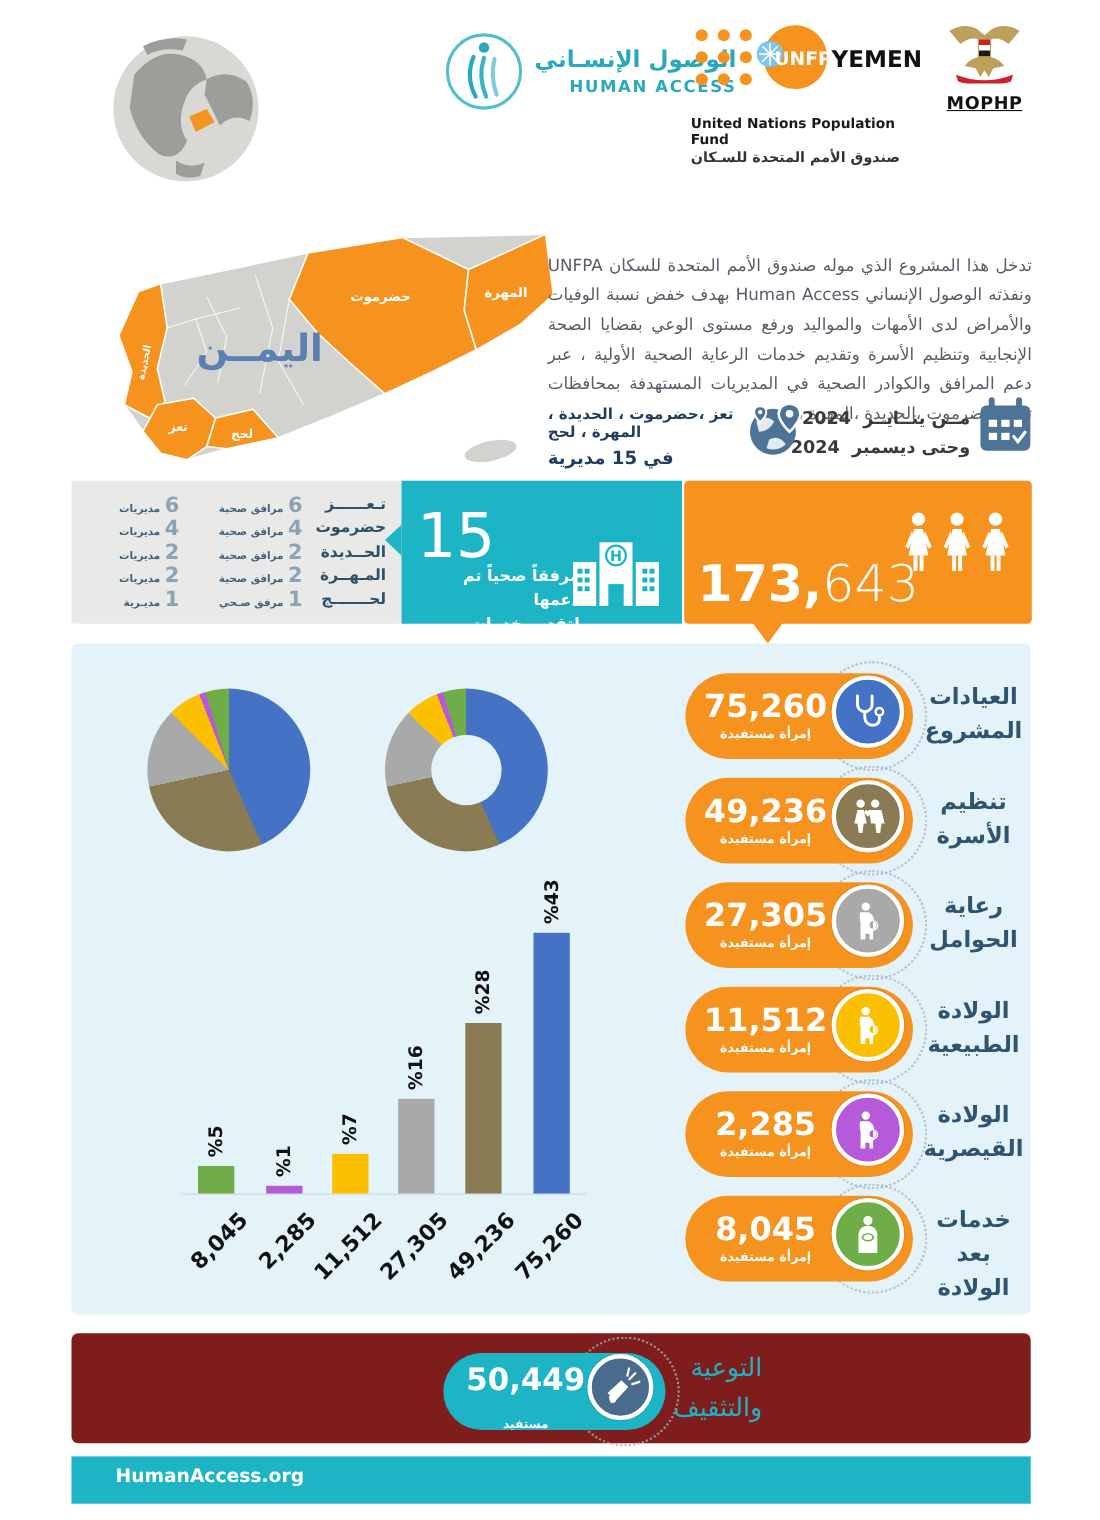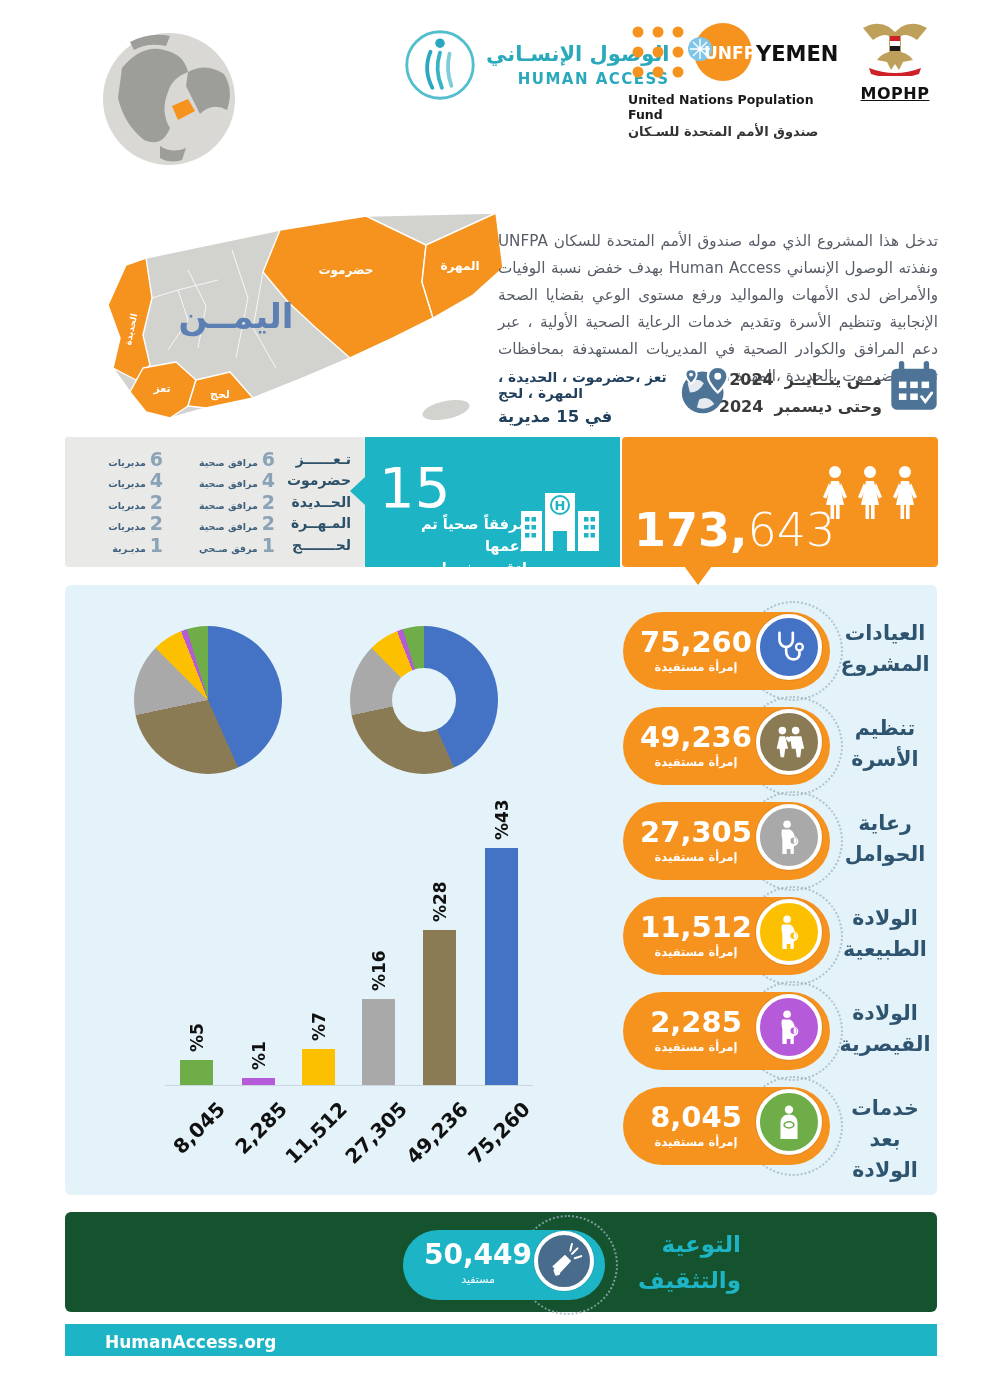--- a/index.html
+++ b/index.html
@@ -11,21 +11,21 @@
   .banner { position:absolute; left:0; top:126px; width:1000px; height:86px; background:#1db4c6; z-index:1; direction:rtl; padding:10px 62px 0 0; color:#fff; text-align:right; }
   .banner .kicker { font-size:14px; font-weight:600; letter-spacing:.2px; }
   .banner .title { font-size:29px; font-weight:800; margin-top:3px; }
 
   .logo-ha { position:absolute; left:402px; top:26px; display:flex; align-items:center; gap:8px; }
   .logo-ha .txt { text-align:right; direction:rtl; }
   .logo-ha .ar { color:#2aa9bd; font-size:21px; font-weight:800; }
   .logo-ha .en { color:#2aa9bd; font-size:15px; font-weight:700; letter-spacing:1.5px; margin-top:4px; direction:ltr; }
 
   .logo-unfpa { position:absolute; left:628px; top:22px; width:212px; }
-  .logo-unfpa .l1 { font-size:12.5px; font-weight:700; color:#1a1a1a; margin-top:2px; }
+  .logo-unfpa .l1 { font-size:12.5px; font-weight:700; color:#1a1a1a; margin-top:14px; }
   .logo-unfpa .l2 { font-size:13px; font-weight:700; color:#333; direction:rtl; text-align:left; margin-top:2px; }
 
   .logo-mophp { position:absolute; left:845px; top:18px; width:100px; text-align:center; }
   .logo-mophp .nm { font-size:16px; font-weight:800; color:#111; margin-top:4px; letter-spacing:.5px;text-decoration:underline; }
 
   
   .map-wrap { position:absolute; left:48px; top:210px; }
   .intro { position:absolute; left:498px; top:228px; width:440px; direction:rtl; text-align:justify; font-size:15.2px; line-height:27px; color:#575c66; }
 
   .calendar-ico { position:absolute; left:888px; top:360px; }
@@ -73,30 +73,30 @@
   .badge { position:absolute; left:0; top:0; width:872px; }
   .badge .dotted { position:absolute; width:100px; height:100px; border-radius:50%; border:2px dotted #9fb3bf; opacity:.75; }
   .badge .pill { position:absolute; left:558px; width:207px; height:78px; background:#f6921e; border-radius:39px; }
   .badge .val { position:absolute; left:558px; width:146px; text-align:center; color:#fff; }
   .badge .v1 { font-size:29px; font-weight:700; direction:ltr; }
   .badge .v2 { font-size:11.5px; font-weight:700; margin-top:1px; }
   .badge .circ { position:absolute; left:691px; width:66px; height:66px; border-radius:50%; border:4px solid #fff; box-shadow:0 0 0 1px rgba(0,0,0,.07); display:flex; align-items:center; justify-content:center; }
   .badge .lbl { position:absolute; left:770px; width:100px; text-align:center; direction:rtl; color:#2e5470; font-size:20.5px; font-weight:800; line-height:31px; }
 
   
-  .aw-panel { position:absolute; left:65px; top:1212px; width:872px; height:100px; background:#14532d; border-radius:6px; }
+  .aw-panel { position:absolute; left:65px; top:1212px; width:872px; height:100px; background:#7f1d1d; border-radius:6px; }
   .aw-dotted { position:absolute; left:453px; top:3px; width:100px; height:100px; border-radius:50%; border:2px dotted #9fb3bf; opacity:.75; }
   .aw-pill { position:absolute; left:338px; top:18px; width:202px; height:70px; background:#1db4c6; border-radius:35px; }
   .aw-val { position:absolute; left:348px; top:26px; width:130px; text-align:center; color:#fff; }
   .aw-val .v1 { font-size:28px; font-weight:700; direction:ltr; }
-  .aw-val .v2 { font-size:11px; font-weight:400; margin-top:2px; }
+  .aw-val .v2 { font-size:11px; font-weight:700; margin-top:17px; }
   .aw-circ { position:absolute; left:469px; top:19px; width:60px; height:60px; border-radius:50%; background:#4a6c8c; border:4px solid #fff; box-shadow:0 0 0 1px rgba(0,0,0,.07); display:flex; align-items:center; justify-content:center; }
-  .aw-lbl { position:absolute; left:576px; top:14px; width:100px; direction:rtl; text-align:right; color:#1db4c6; font-size:23px; font-weight:700; line-height:36px; }
-
-  .footer { position:absolute; left:65px; top:1324px; width:872px; height:32px; background:#1db4c6; color:#fff; font-size:17px; font-weight:600; line-height:36px; padding-left:40px; }
+  .aw-lbl { position:absolute; left:528px; top:14px; width:100px; direction:rtl; text-align:right; color:#1db4c6; font-size:23px; font-weight:400; line-height:36px; }
+
+  .footer { position:absolute; left:65px; top:1324px; width:872px; height:43px; background:#1db4c6; color:#fff; font-size:17px; font-weight:600; line-height:36px; padding-left:40px; }
 </style>
 </head>
 <body>
 
 <div class="page">
 
 
   <div class="globe-photo">
     <svg width="138" height="146" viewBox="0 0 138 146">
       <circle cx="69" cy="73" r="66" fill="#d9d8d4"></circle>

